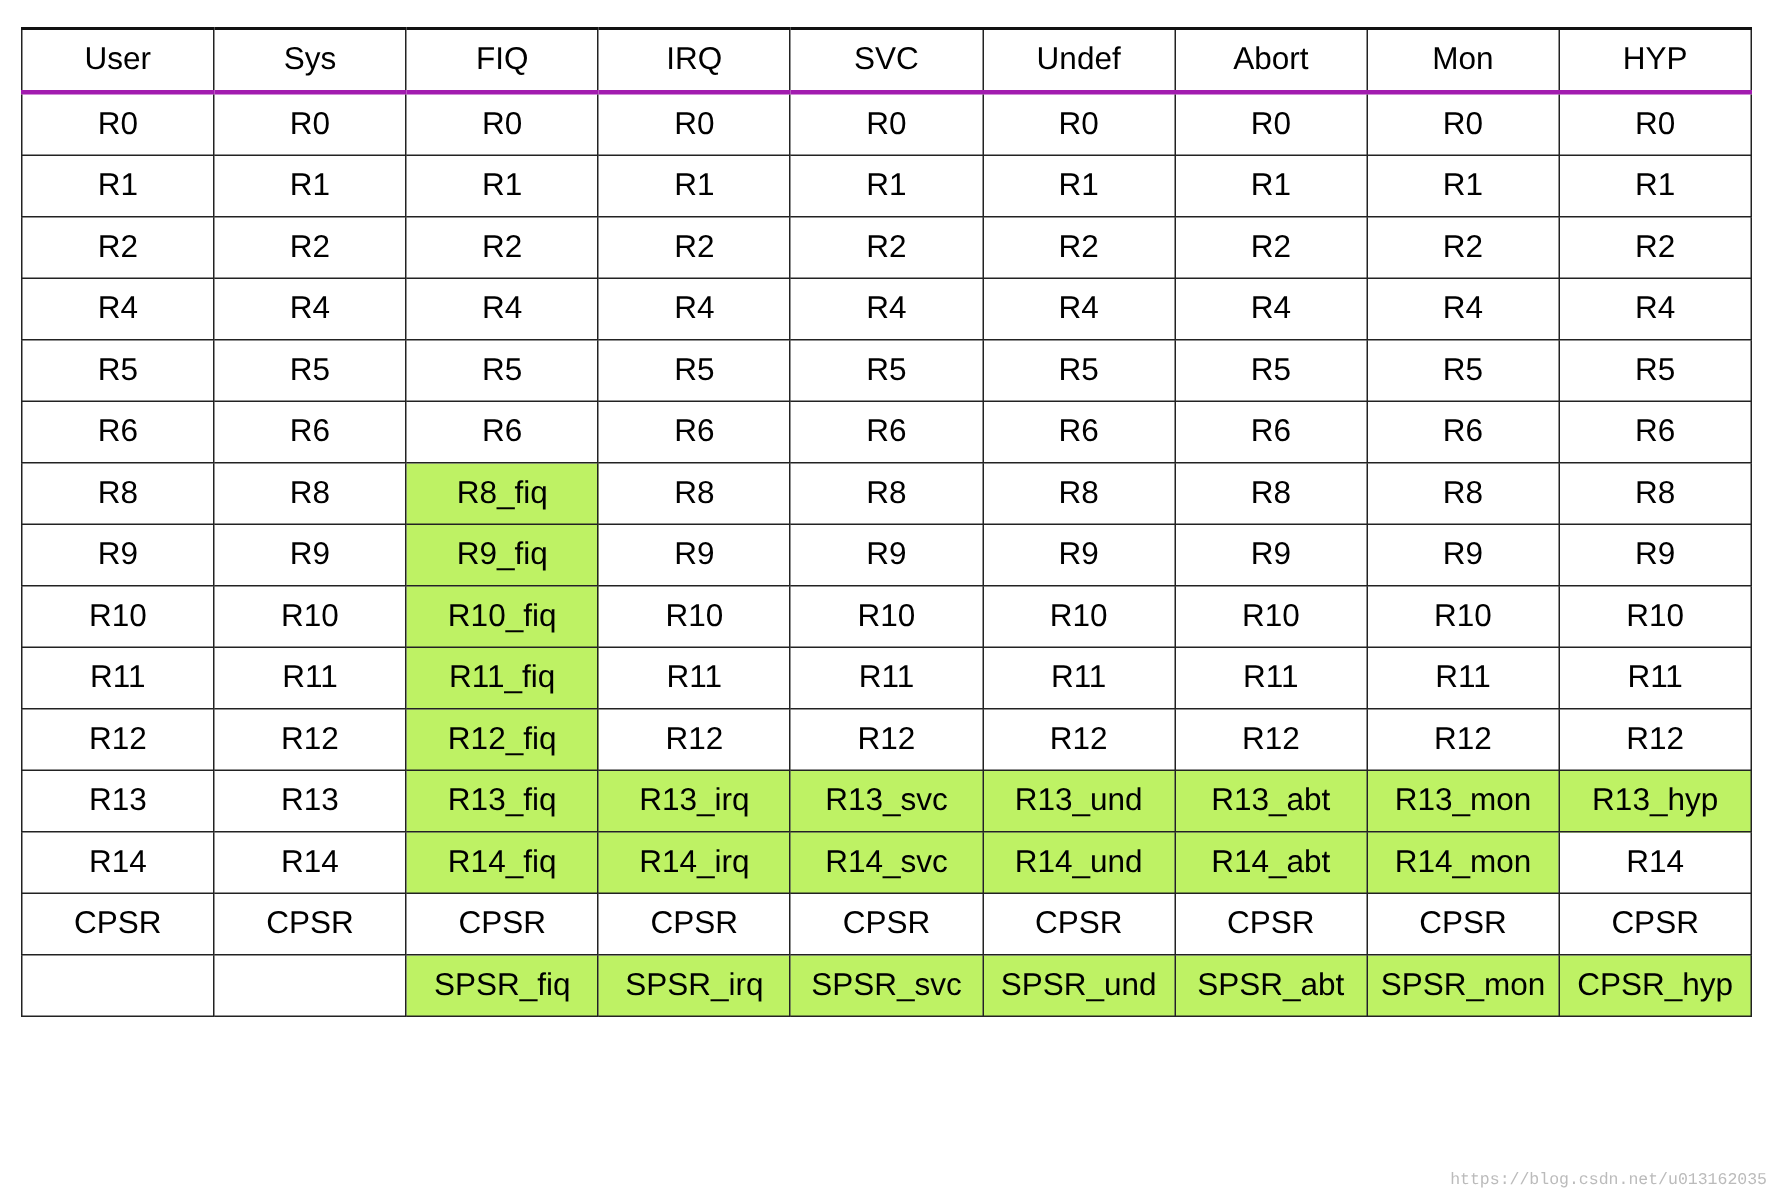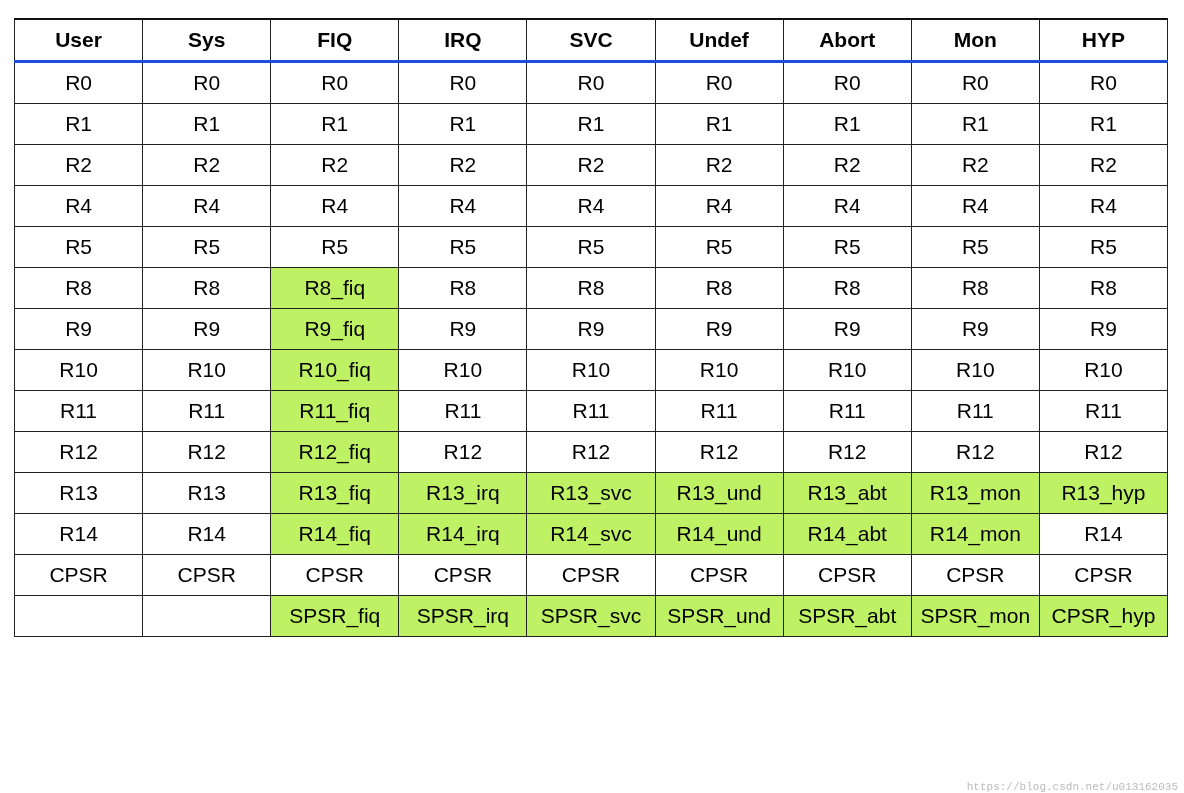--- a/index.html
+++ b/index.html
@@ -1,20 +1,20 @@
 <!DOCTYPE html>
 <html><head>
 <meta charset="utf-8">
 <style>
   html,body{margin:0;padding:0;background:#fff;font-family:"Segoe UI","Helvetica Neue",Arial,sans-serif;color:#000;}
   body{padding:18px 14px;}
   .tbl{border-collapse:collapse;width:1154px;table-layout:fixed;}
   .tbl td,.tbl th{border:1px solid #222;text-align:center;vertical-align:middle;height:38px;font-size:21px;font-weight:400;}
-  .tbl th{font-weight:700;border-top:2px solid #111;margin-left:16px;}
-  .hdr-sep td{border-top:3px solid #1d4ed8;}
+  .tbl th{font-weight:400;border-top:2px solid #111;margin-left:16px;}
+  .hdr-sep td{border-top:3px solid #a21caf;}
   .hl{background:#bef264;}
   .wm{position:fixed;right:6px;bottom:0;font-size:11px;color:#bbb;font-family:Liberation Mono, monospace;}
 </style>
 </head>
 <body>
 
 <table class="tbl">
   <thead>
     <tr id="hdr-row">
         <th>User</th>
@@ -78,20 +78,31 @@
         <td>R5</td>
         <td>R5</td>
         <td>R5</td>
         <td>R5</td>
         <td>R5</td>
         <td>R5</td>
         <td>R5</td>
         <td>R5</td>
       </tr>
       <tr>
+        <td>R6</td>
+        <td>R6</td>
+        <td>R6</td>
+        <td>R6</td>
+        <td>R6</td>
+        <td>R6</td>
+        <td>R6</td>
+        <td>R6</td>
+        <td>R6</td>
+      </tr>
+      <tr>
         <td>R8</td>
         <td>R8</td>
         <td class="hl">R8_fiq</td>
         <td>R8</td>
         <td>R8</td>
         <td>R8</td>
         <td>R8</td>
         <td>R8</td>
         <td>R8</td>
       </tr>

